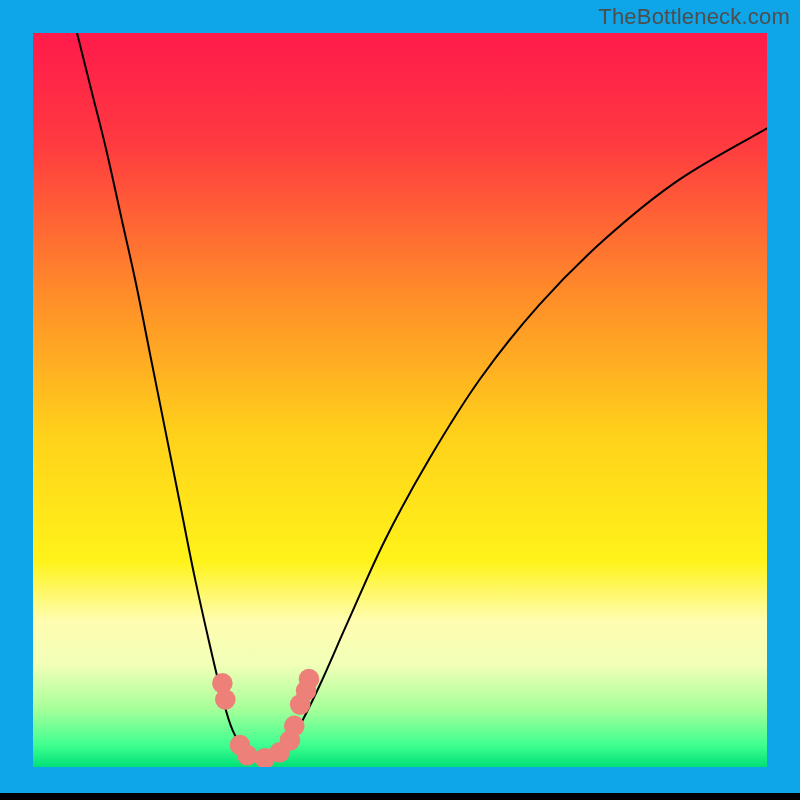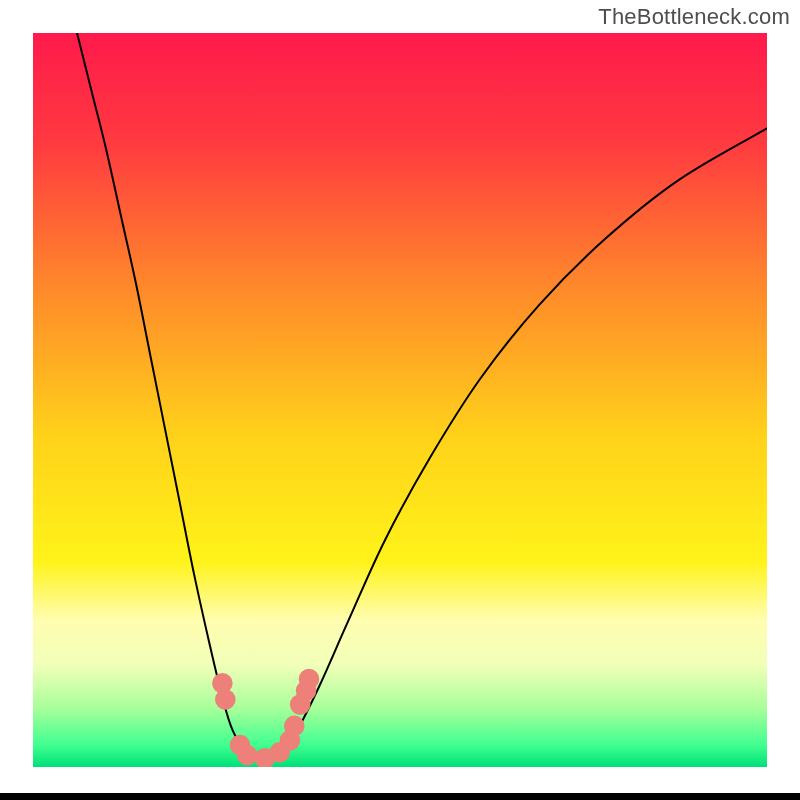--- a/index.html
+++ b/index.html
@@ -7,21 +7,21 @@
     padding: 0;
     width: 800px;
     height: 800px;
     background: #000;
     overflow: hidden;
   }
   .container {
     position: relative;
     width: 800px;
     height: 793px;
-    background: #ffffff;
+    background: #0ea5e9;
     text-align: right;
   }
   .watermark {
     position: absolute;
     top: 4px;
     right: 10px;
     font-family: Arial, Helvetica, sans-serif;
     font-size: 22px;
     font-weight: 500;
     color: #4e4e4e;

